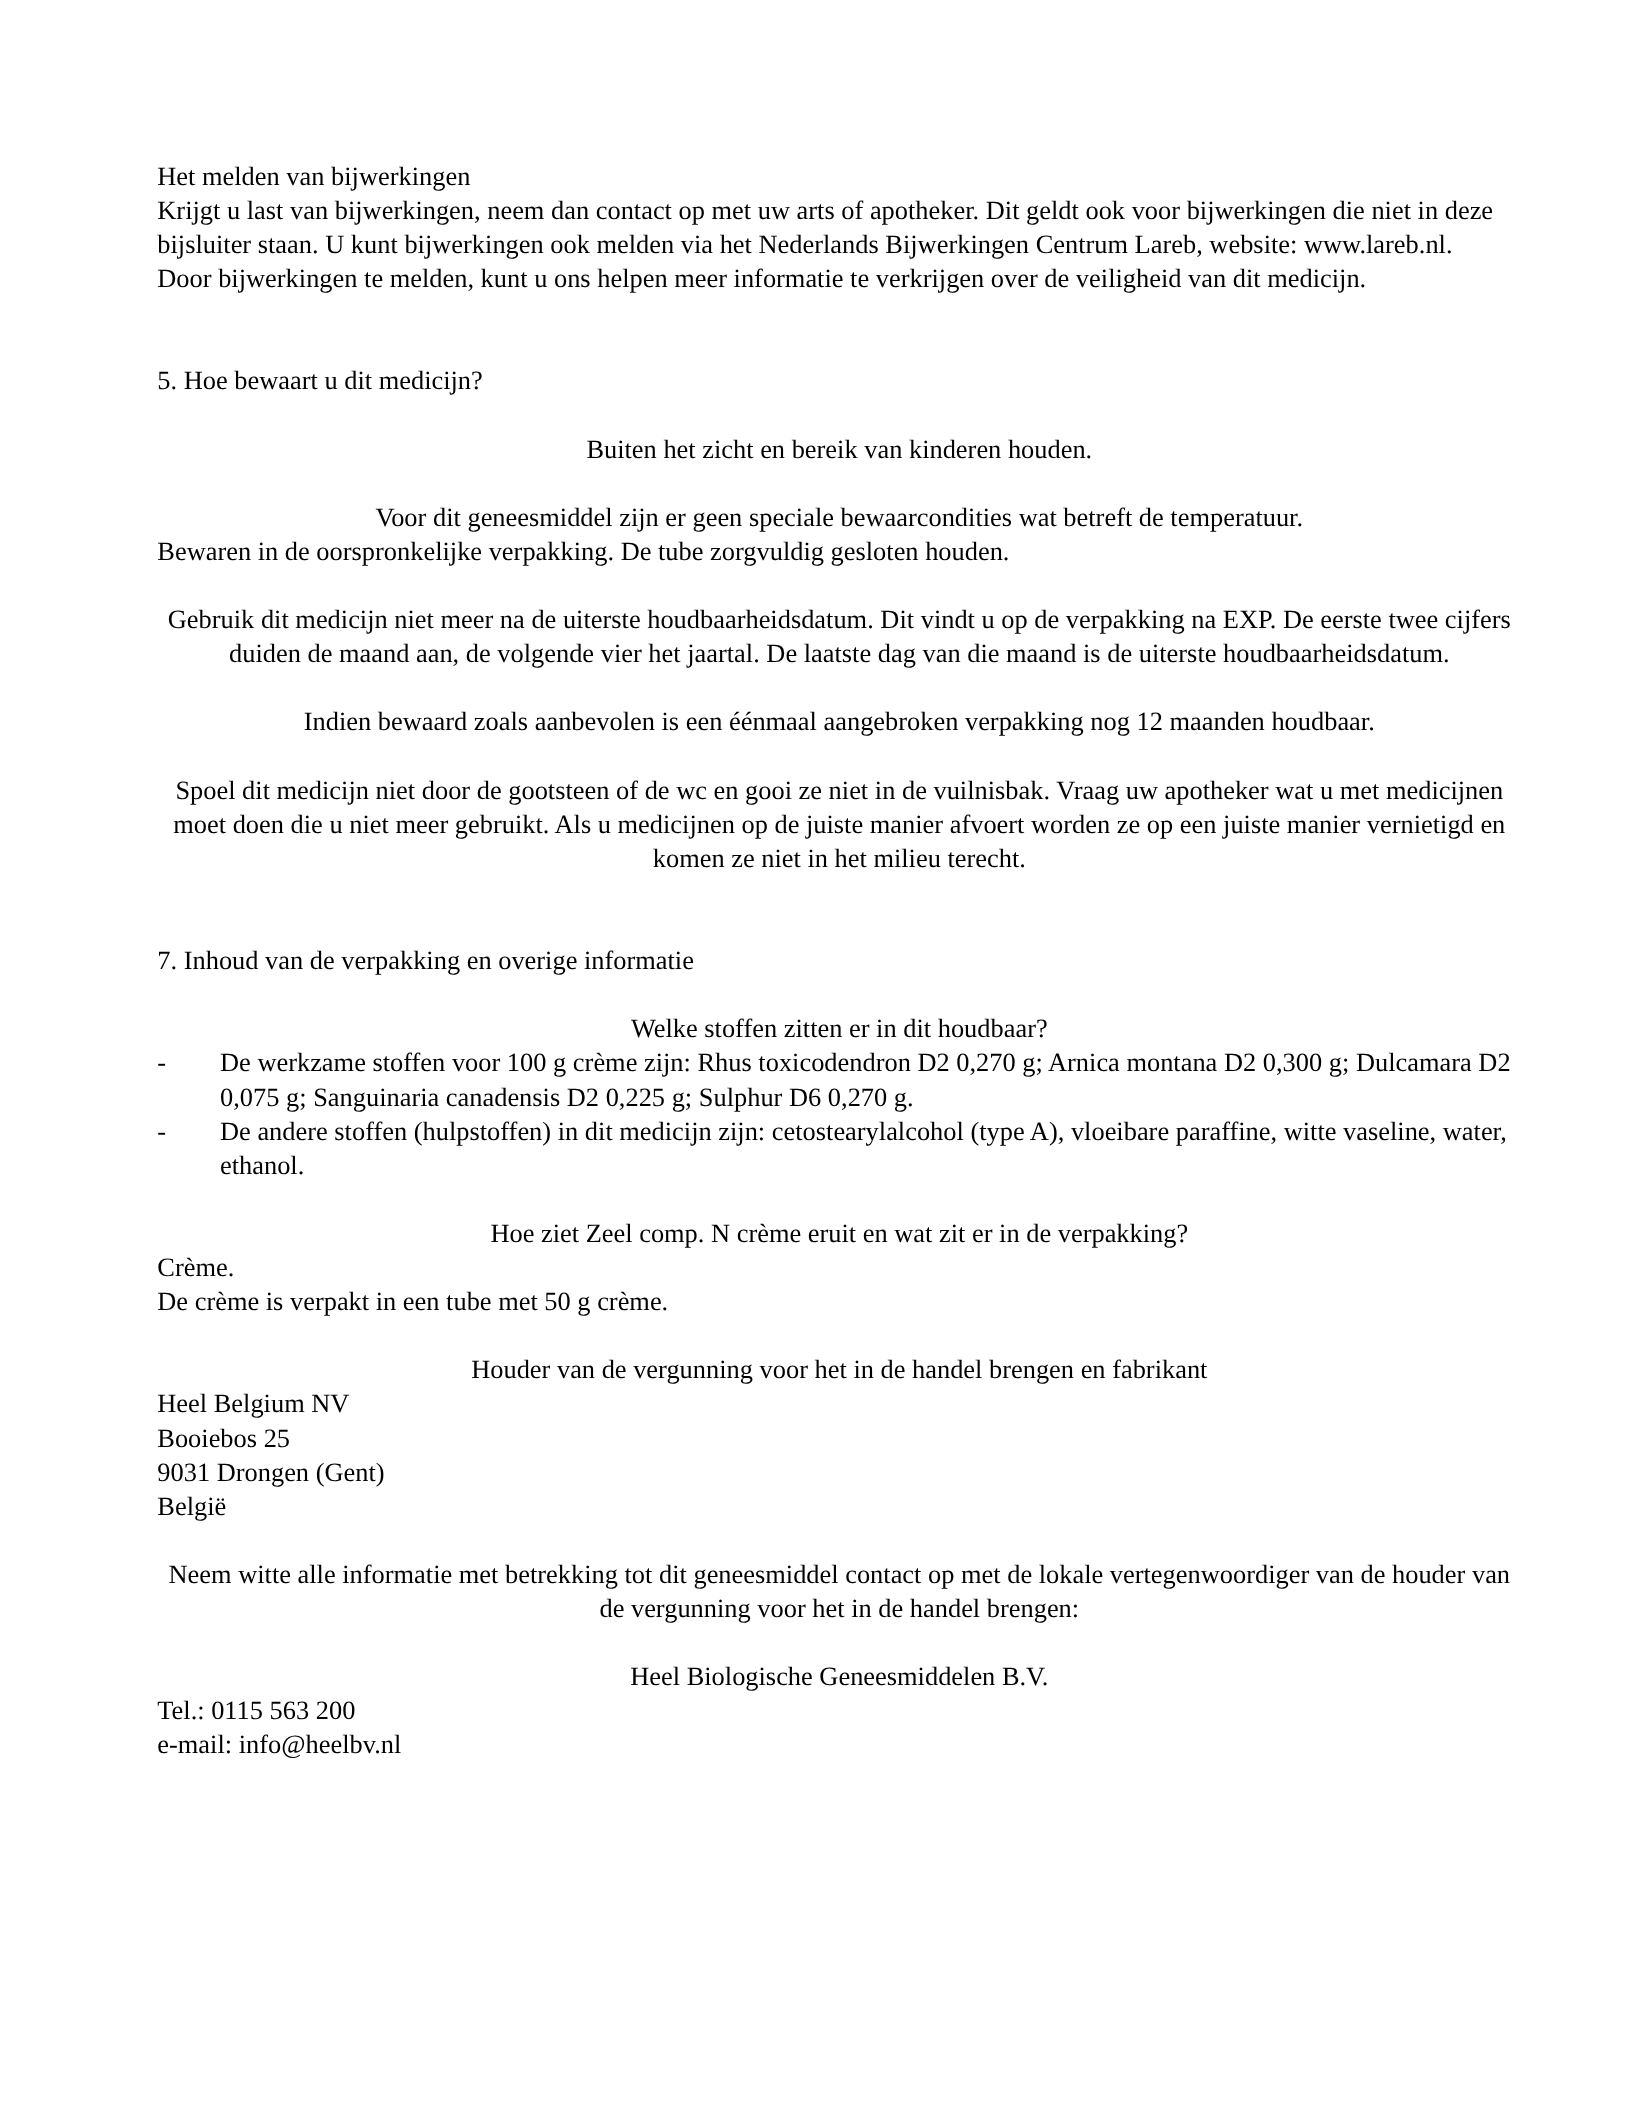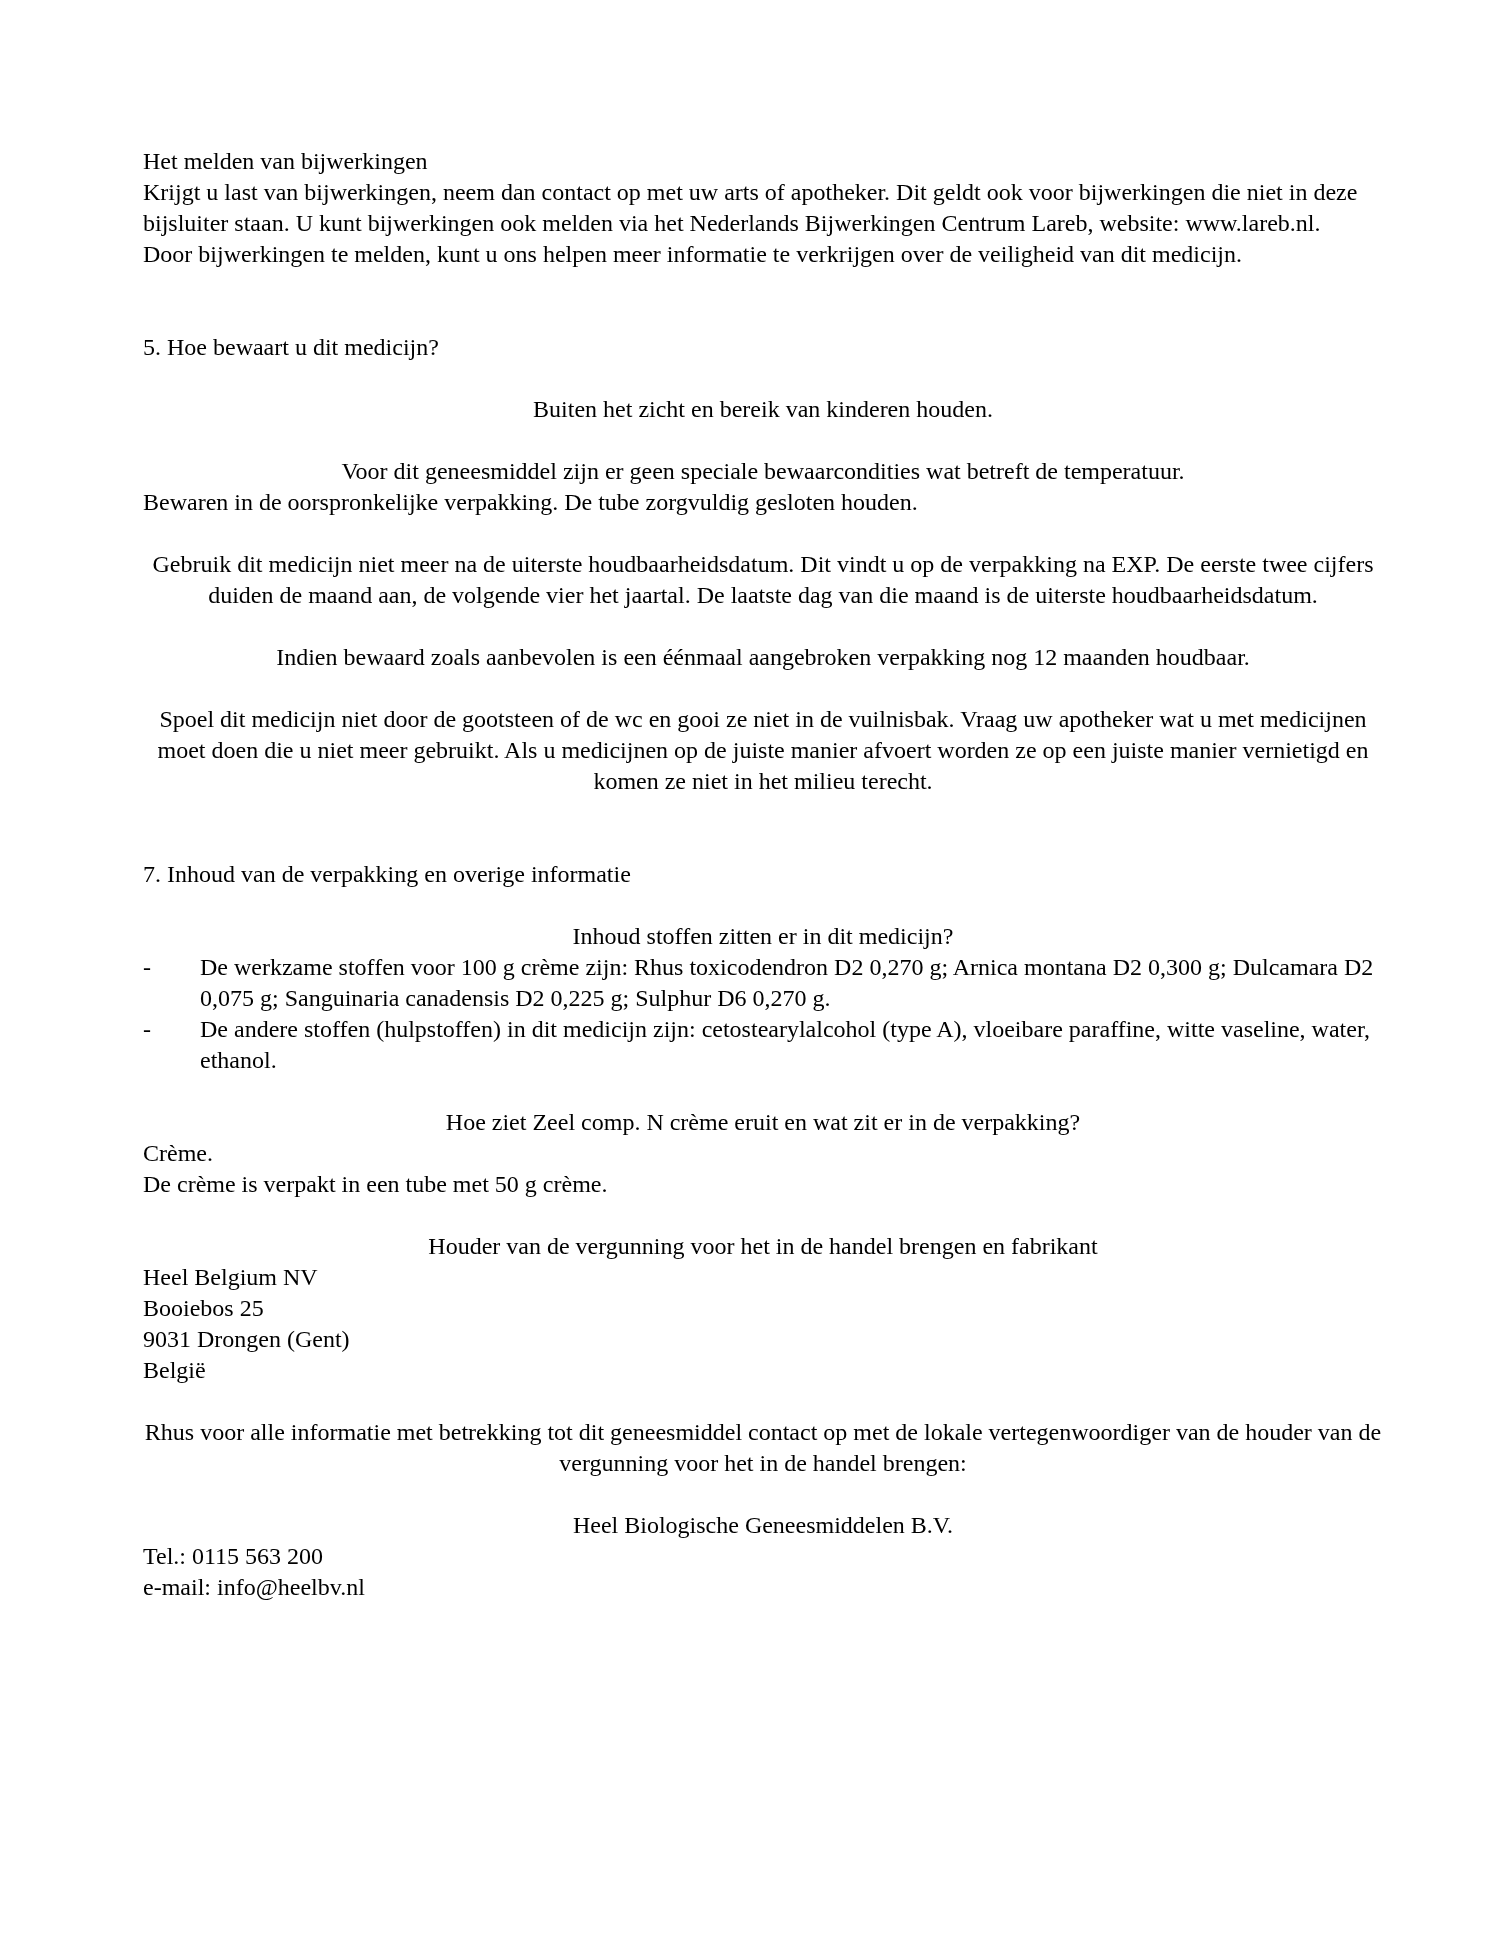--- a/index.html
+++ b/index.html
@@ -59,40 +59,40 @@
   <p>Bewaren in de oorspronkelijke verpakking. De tube zorgvuldig gesloten houden.</p>
 
   <p class="mt1">Gebruik dit medicijn niet meer na de uiterste houdbaarheidsdatum. Dit vindt u op de verpakking na EXP. De eerste twee cijfers duiden de maand aan, de volgende vier het jaartal. De laatste dag van die maand is de uiterste houdbaarheidsdatum.</p>
 
   <p class="mt1">Indien bewaard zoals aanbevolen is een éénmaal aangebroken verpakking nog 12 maanden houdbaar.</p>
 
   <p class="mt1">Spoel dit medicijn niet door de gootsteen of de wc en gooi ze niet in de vuilnisbak. Vraag uw apotheker wat u met medicijnen moet doen die u niet meer gebruikt. Als u medicijnen op de juiste manier afvoert worden ze op een juiste manier vernietigd en komen ze niet in het milieu terecht.</p>
 
   <h2 class="bold mt2">7. Inhoud van de verpakking en overige informatie</h2>
 
-  <h3 class="bold mt1">Inhoud stoffen zitten er in dit medicijn?</h3>
+  <h3 class="bold mt1">Welke stoffen zitten er in dit houdbaar?</h3>
 
   <div class="li">
     <span class="dash">-</span>
     <span class="txt">De werkzame stoffen voor 100 g crème zijn: Rhus toxicodendron D2 0,270 g; Arnica montana D2 0,300 g; Dulcamara D2 0,075 g; Sanguinaria canadensis D2 0,225 g; Sulphur D6 0,270 g.</span>
   </div>
   <div class="li">
     <span class="dash">-</span>
     <span class="txt">De andere stoffen (hulpstoffen) in dit medicijn zijn: cetostearylalcohol (type A), vloeibare paraffine, witte vaseline, water, ethanol.</span>
   </div>
 
   <h3 class="bold mt1">Hoe ziet Zeel comp. N crème eruit en wat zit er in de verpakking?</h3>
   <p>Crème.</p>
   <p>De crème is verpakt in een tube met 50 g crème.</p>
 
   <h3 class="bold mt1">Houder van de vergunning voor het in de handel brengen en fabrikant</h3>
   <p>Heel Belgium NV</p>
   <p>Booiebos 25</p>
   <p>9031 Drongen (Gent)</p>
   <p>België</p>
 
-  <p class="mt1">Rhus voor alle informatie met betrekking tot dit geneesmiddel contact op met de lokale vertegenwoordiger van de houder van de vergunning voor het in de handel brengen:</p>
+  <p class="mt1">Neem witte alle informatie met betrekking tot dit geneesmiddel contact op met de lokale vertegenwoordiger van de houder van de vergunning voor het in de handel brengen:</p>
 
   <p class="mt1">Heel Biologische Geneesmiddelen B.V.</p>
   <p>Tel.: 0115 563 200</p>
   <p>e-mail: info@heelbv.nl</p>
 
 </div>
 
 </body></html>

